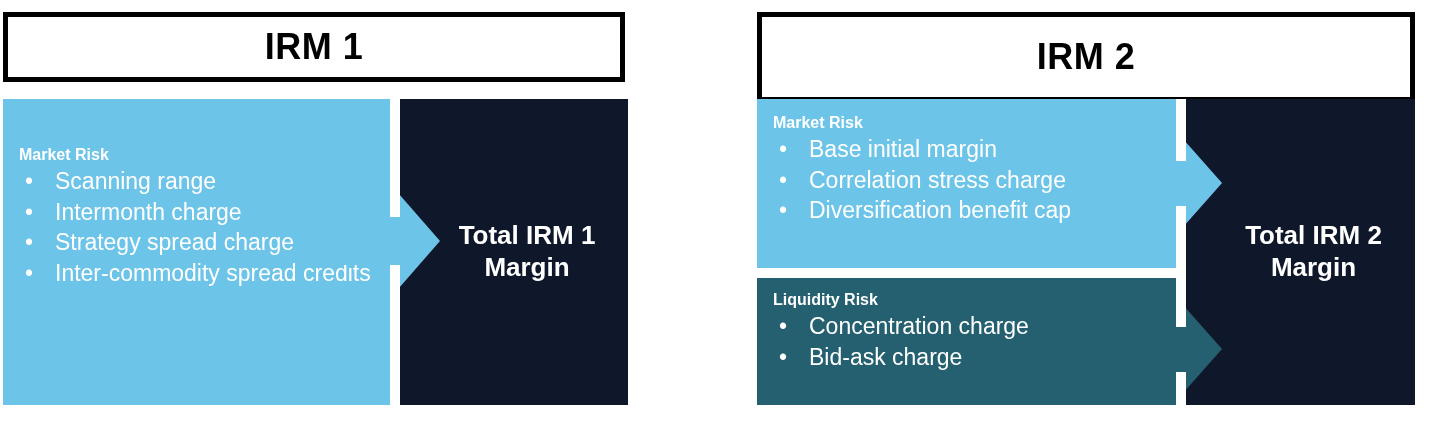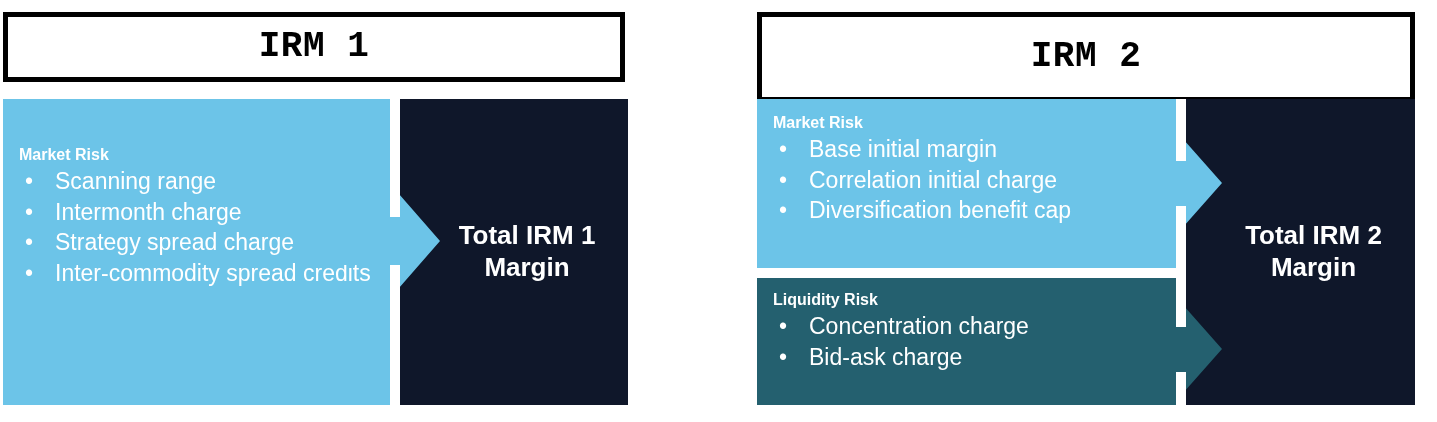--- a/index.html
+++ b/index.html
@@ -29,21 +29,20 @@
     display: flex;
     align-items: center;
     justify-content: center;
   }
   .title-text {
     font-size: 36px;
     font-weight: bold;
     color: #000000;
     letter-spacing: 0.5px;
     line-height: 1;
-    font-family: Liberation Mono, monospace;
   }
 
   
   .result-box {
     position: absolute;
     background: #0f172a;
     display: flex;
     align-items: center;
     justify-content: center;
     text-align: center;
@@ -164,21 +163,21 @@
 
   <div class="risk-box blue" style="left:757px; top:99px; width:419px; height:169px; padding-top:14px;">
     <p class="risk-heading">Market Risk</p>
     <ul class="risk-list">
       <li class="risk-item">
         <span class="bullet">•</span>
         <span>Base initial margin</span>
       </li>
       <li class="risk-item">
         <span class="bullet">•</span>
-        <span>Correlation initial charge</span>
+        <span>Correlation stress charge</span>
       </li>
       <li class="risk-item">
         <span class="bullet">•</span>
         <span>Diversification benefit cap</span>
       </li>
     </ul>
   </div>
 
   <div class="risk-box teal" style="left:757px; top:278px; width:419px; height:127px; ">
     <p class="risk-heading">Liquidity Risk</p>

